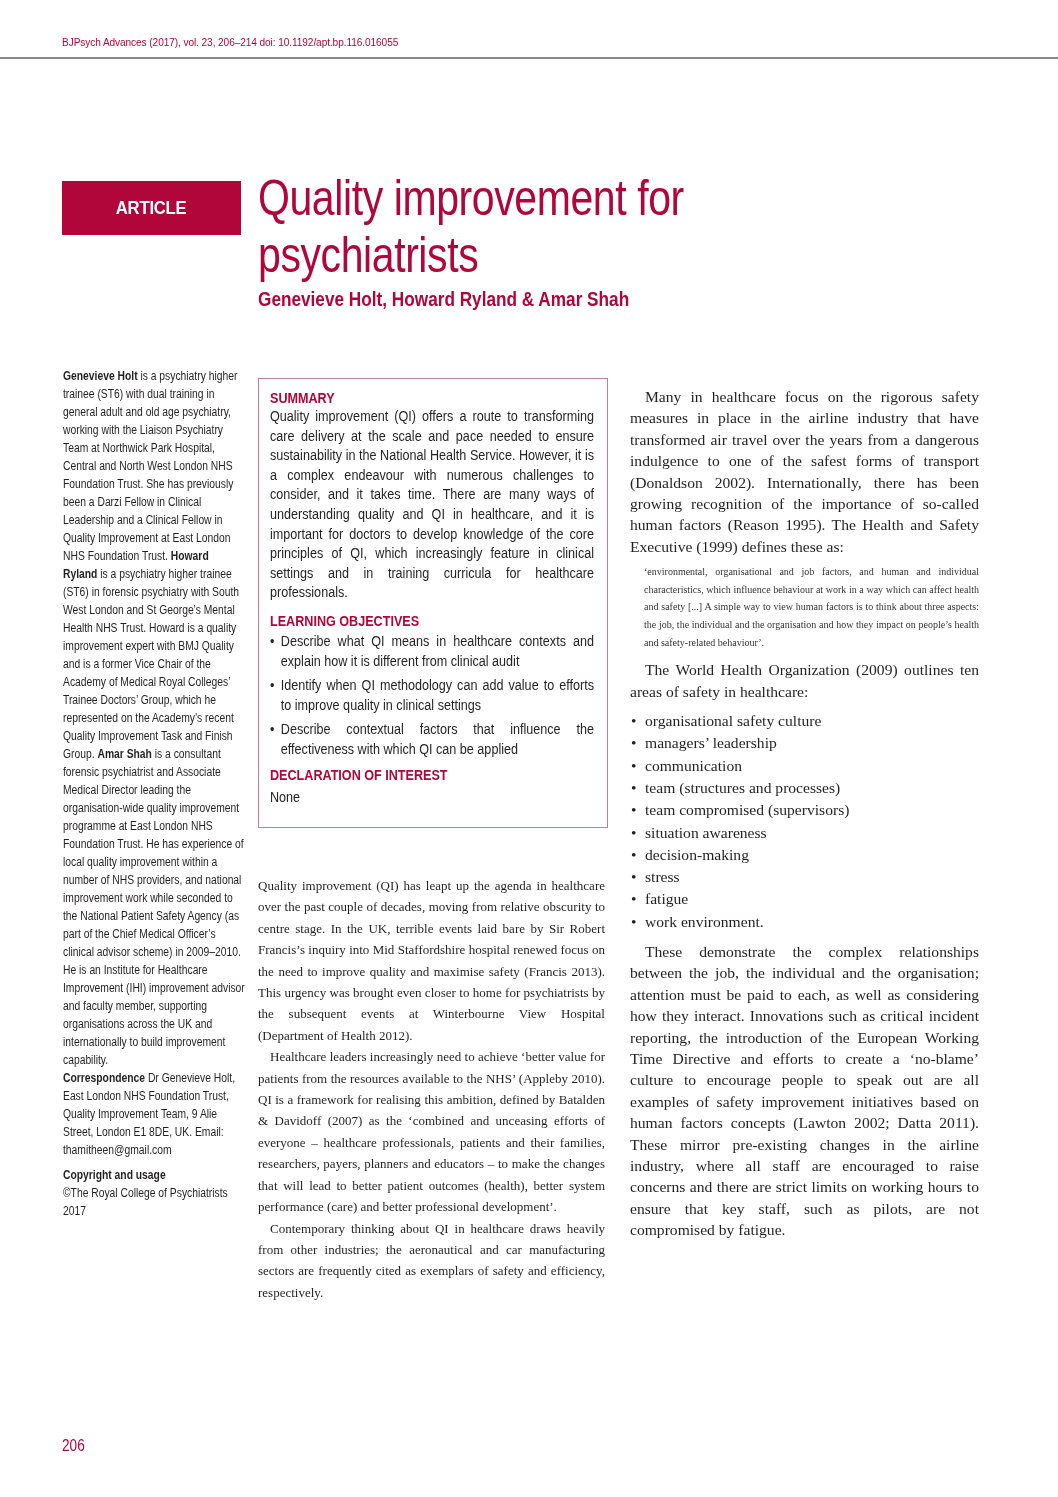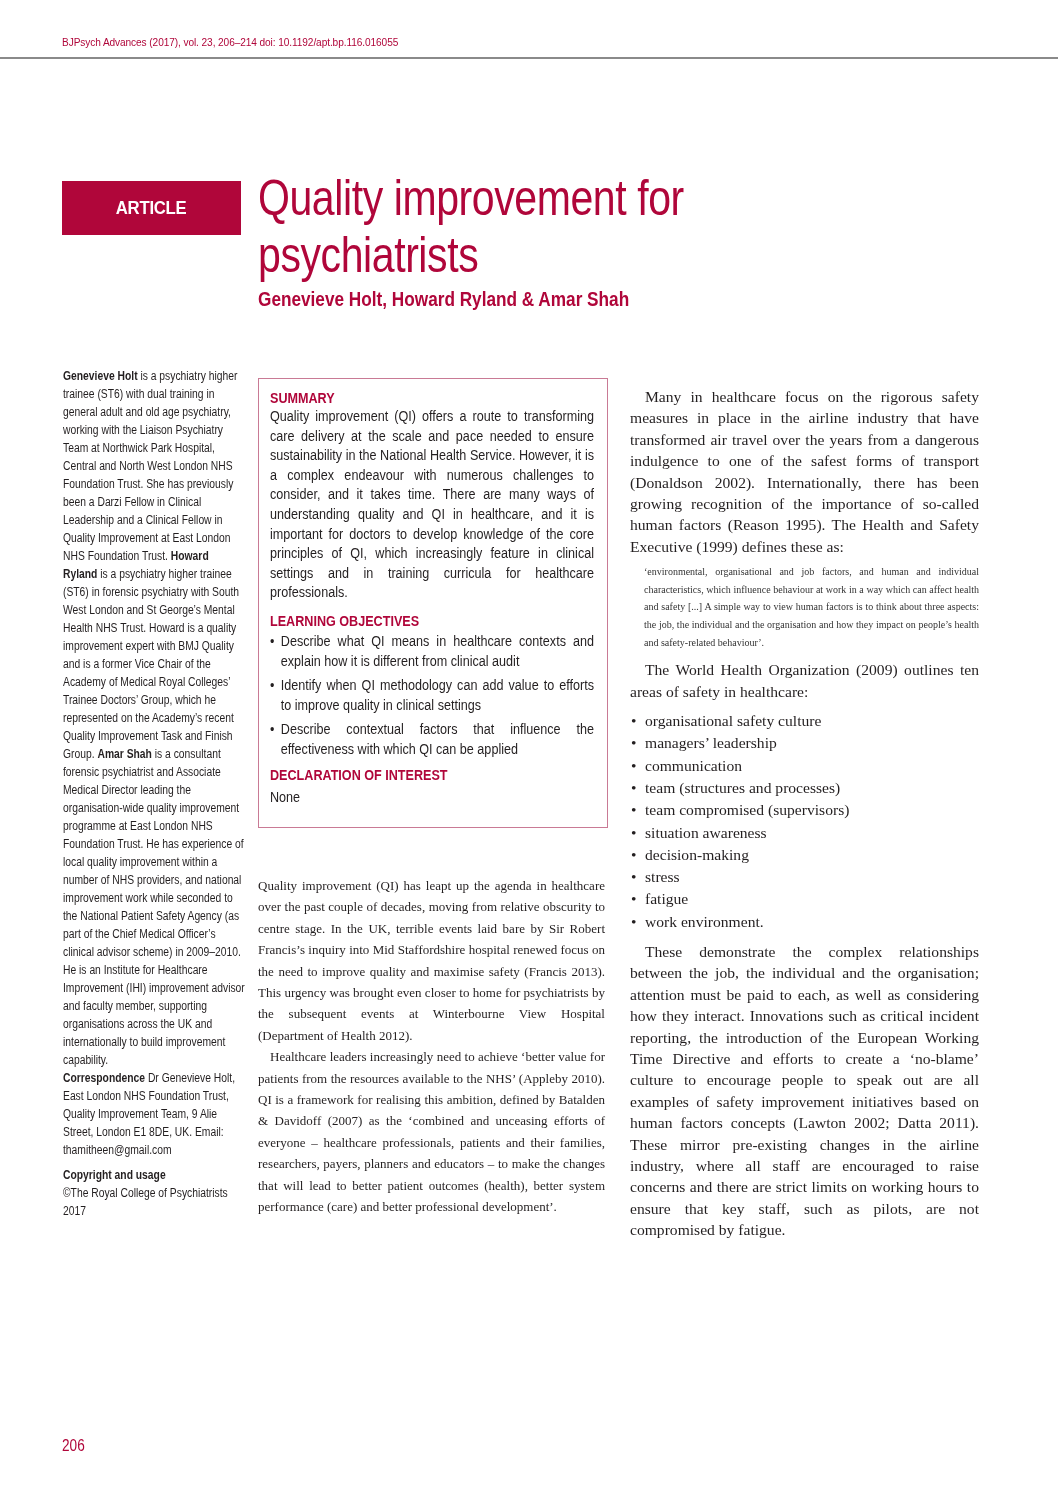--- a/index.html
+++ b/index.html
@@ -77,20 +77,21 @@
       <li><span class="bullet">•</span><span>Describe contextual factors that influence the effectiveness with which QI can be applied</span></li>
     </ul>
     <p class="box-heading" style="margin-top:6px;">DECLARATION OF INTEREST</p>
     <p class="box-text" style="margin-top:4px;">None</p>
   </div>
 </div>
 
 <div class="mid-body">
   <p>Quality improvement (QI) has leapt up the agenda in healthcare over the past couple of decades, moving from relative obscurity to centre stage. In the UK, terrible events laid bare by Sir Robert Francis’s inquiry into Mid Staffordshire hospital renewed focus on the need to improve quality and maximise safety (Francis 2013). This urgency was brought even closer to home for psychiatrists by the subsequent events at Winterbourne View Hospital (Department of Health 2012).</p>
   <p class="indent">Healthcare leaders increasingly need to achieve ‘better value for patients from the resources available to the NHS’ (Appleby 2010). QI is a framework for realising this ambition, defined by Batalden &amp; Davidoff (2007) as the ‘combined and unceasing efforts of everyone – healthcare professionals, patients and their families, researchers, payers, planners and educators – to make the changes that will lead to better patient outcomes (health), better system performance (care) and better professional development’.</p>
+  <p class="indent">Contemporary thinking about QI in healthcare draws heavily from other industries; the aeronautical and car manufacturing sectors are frequently cited as exemplars of safety and efficiency, respectively.</p>
 </div>
 
 <div class="right-col">
   <p class="indent">Many in healthcare focus on the rigorous safety measures in place in the airline industry that have transformed air travel over the years from a dangerous indulgence to one of the safest forms of transport (Donaldson 2002). Internationally, there has been growing recognition of the importance of so-called human factors (Reason 1995). The Health and Safety Executive (1999) defines these as:</p>
   <p class="quote">‘environmental, organisational and job factors, and human and individual characteristics, which influence behaviour at work in a way which can affect health and safety [...] A simple way to view human factors is to think about three aspects: the job, the individual and the organisation and how they impact on people’s health and safety-related behaviour’.</p>
   <p class="indent">The World Health Organization (2009) outlines ten areas of safety in healthcare:</p>
   <ul class="safety-list">
     <li><span class="bullet">•</span><span>organisational safety culture</span></li>
     <li><span class="bullet">•</span><span>managers’ leadership</span></li>
     <li><span class="bullet">•</span><span>communication</span></li>

